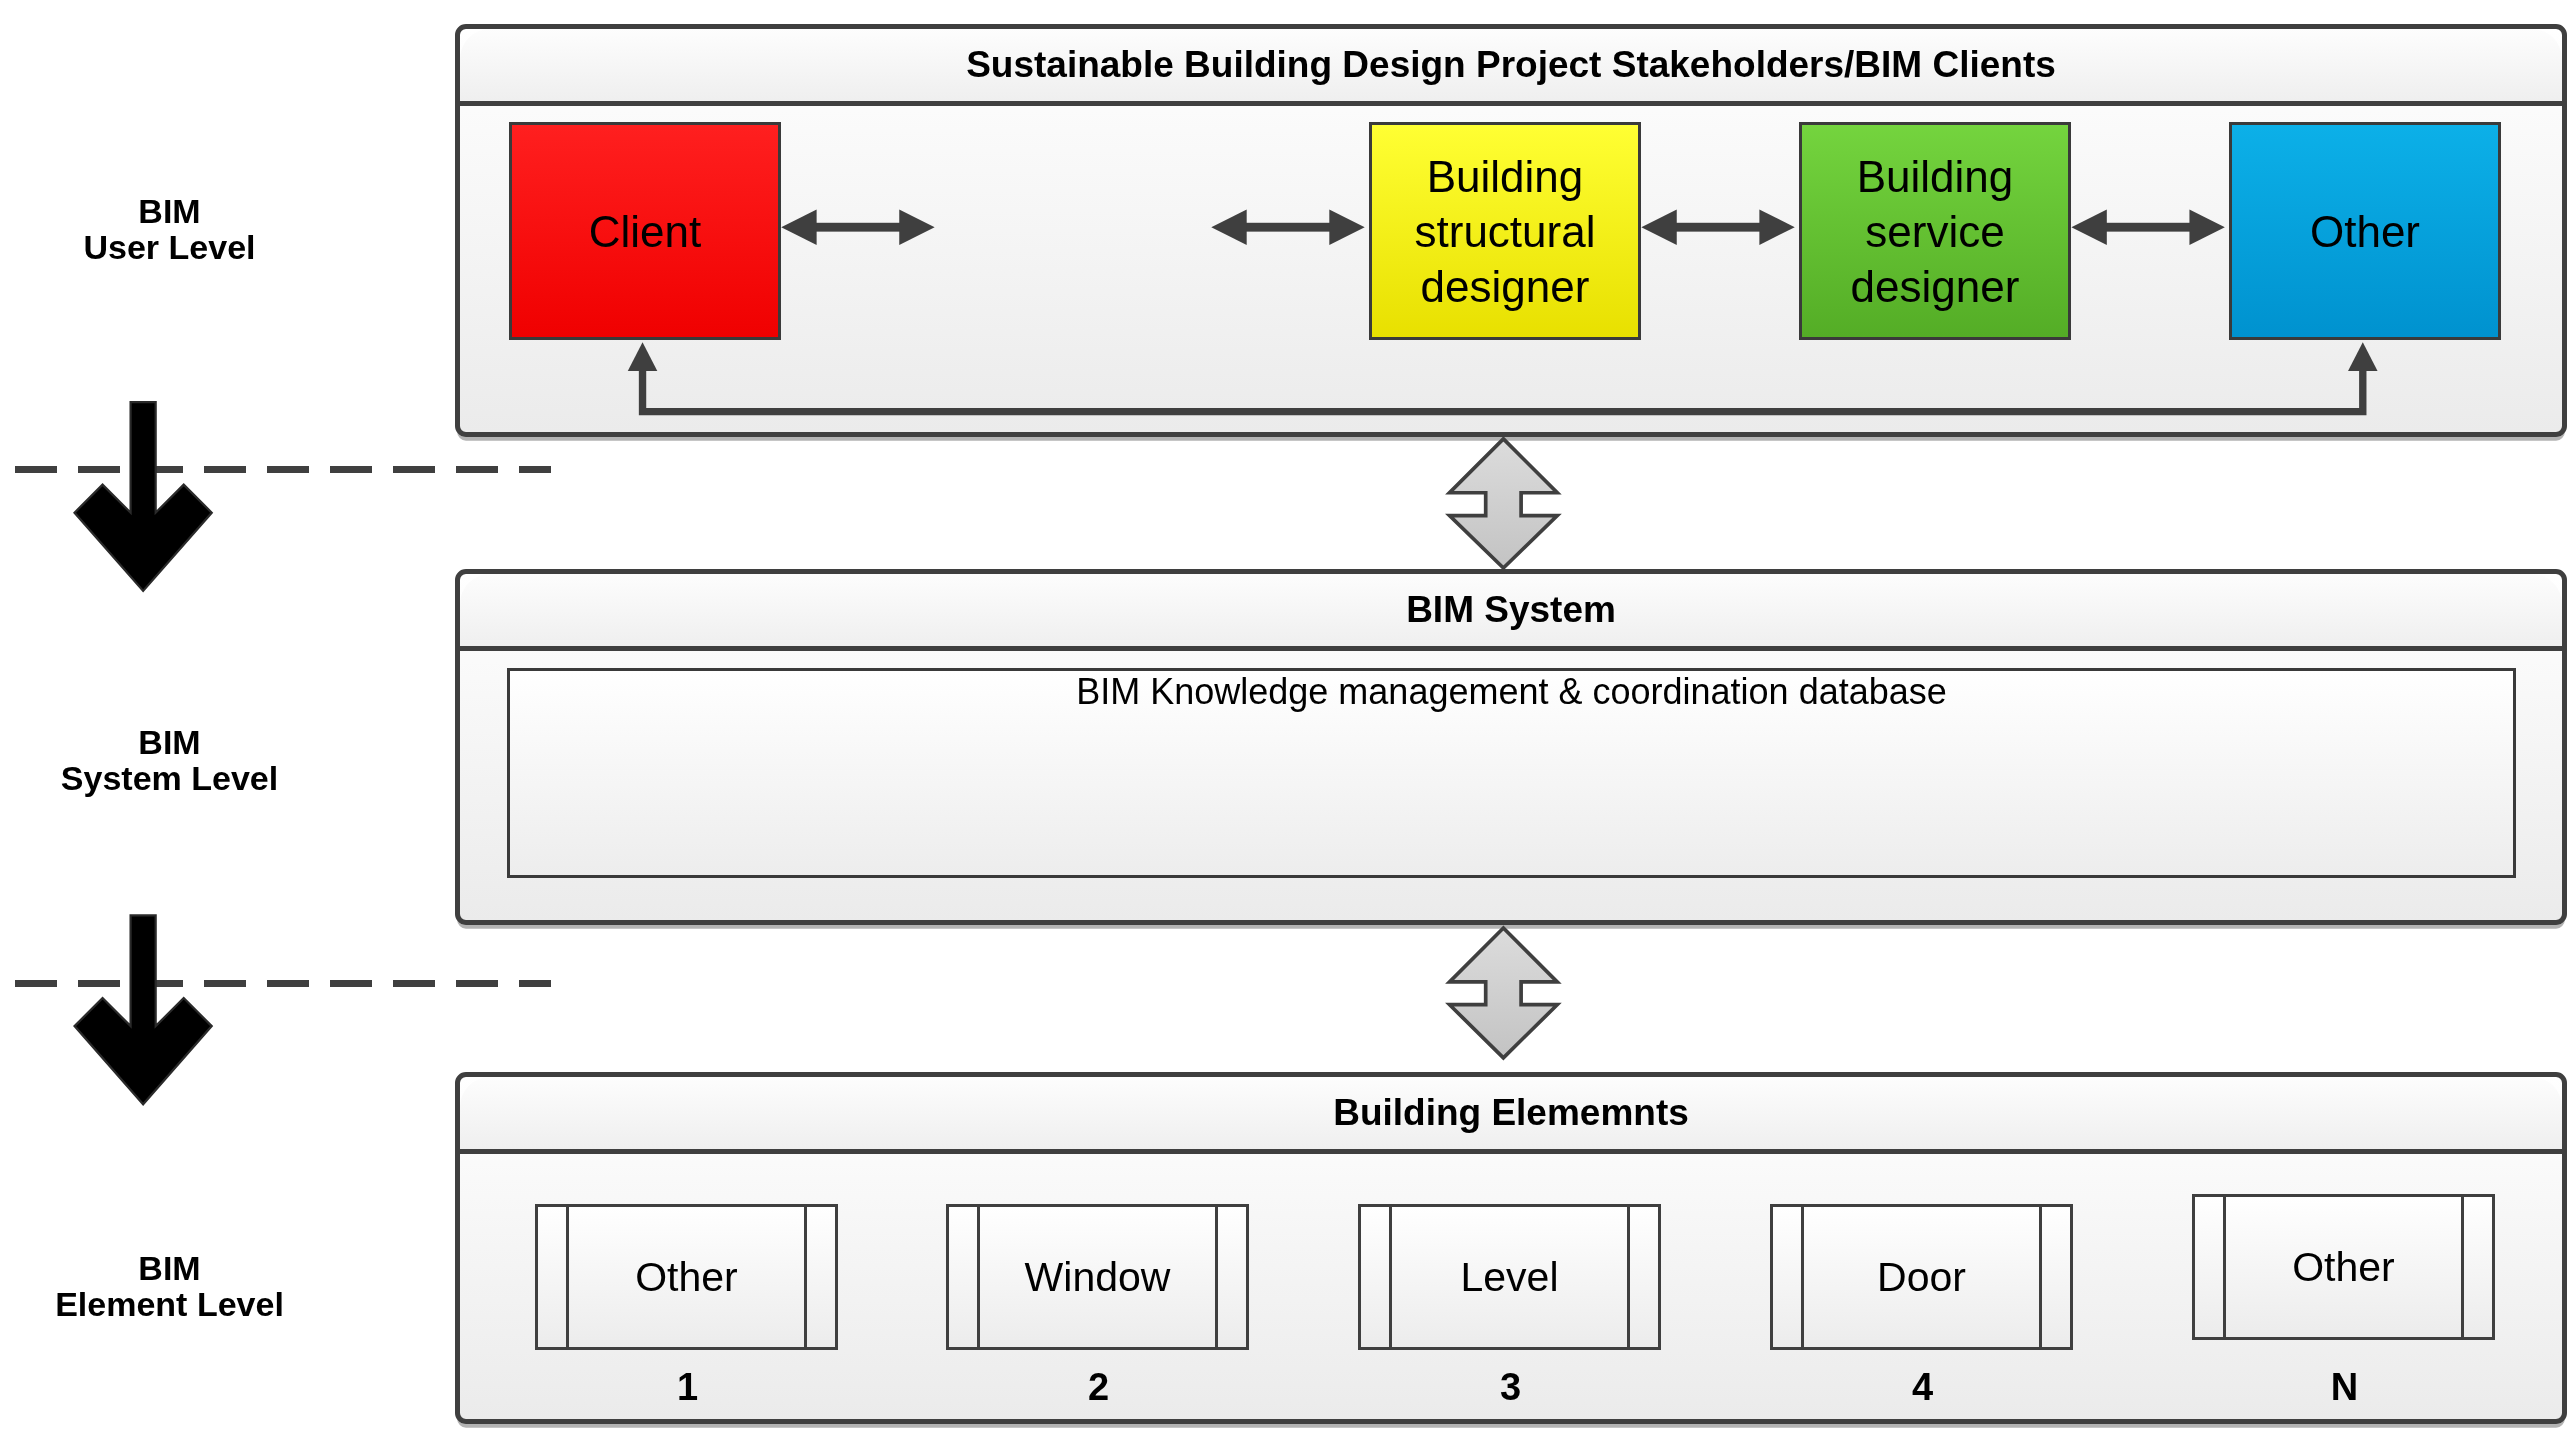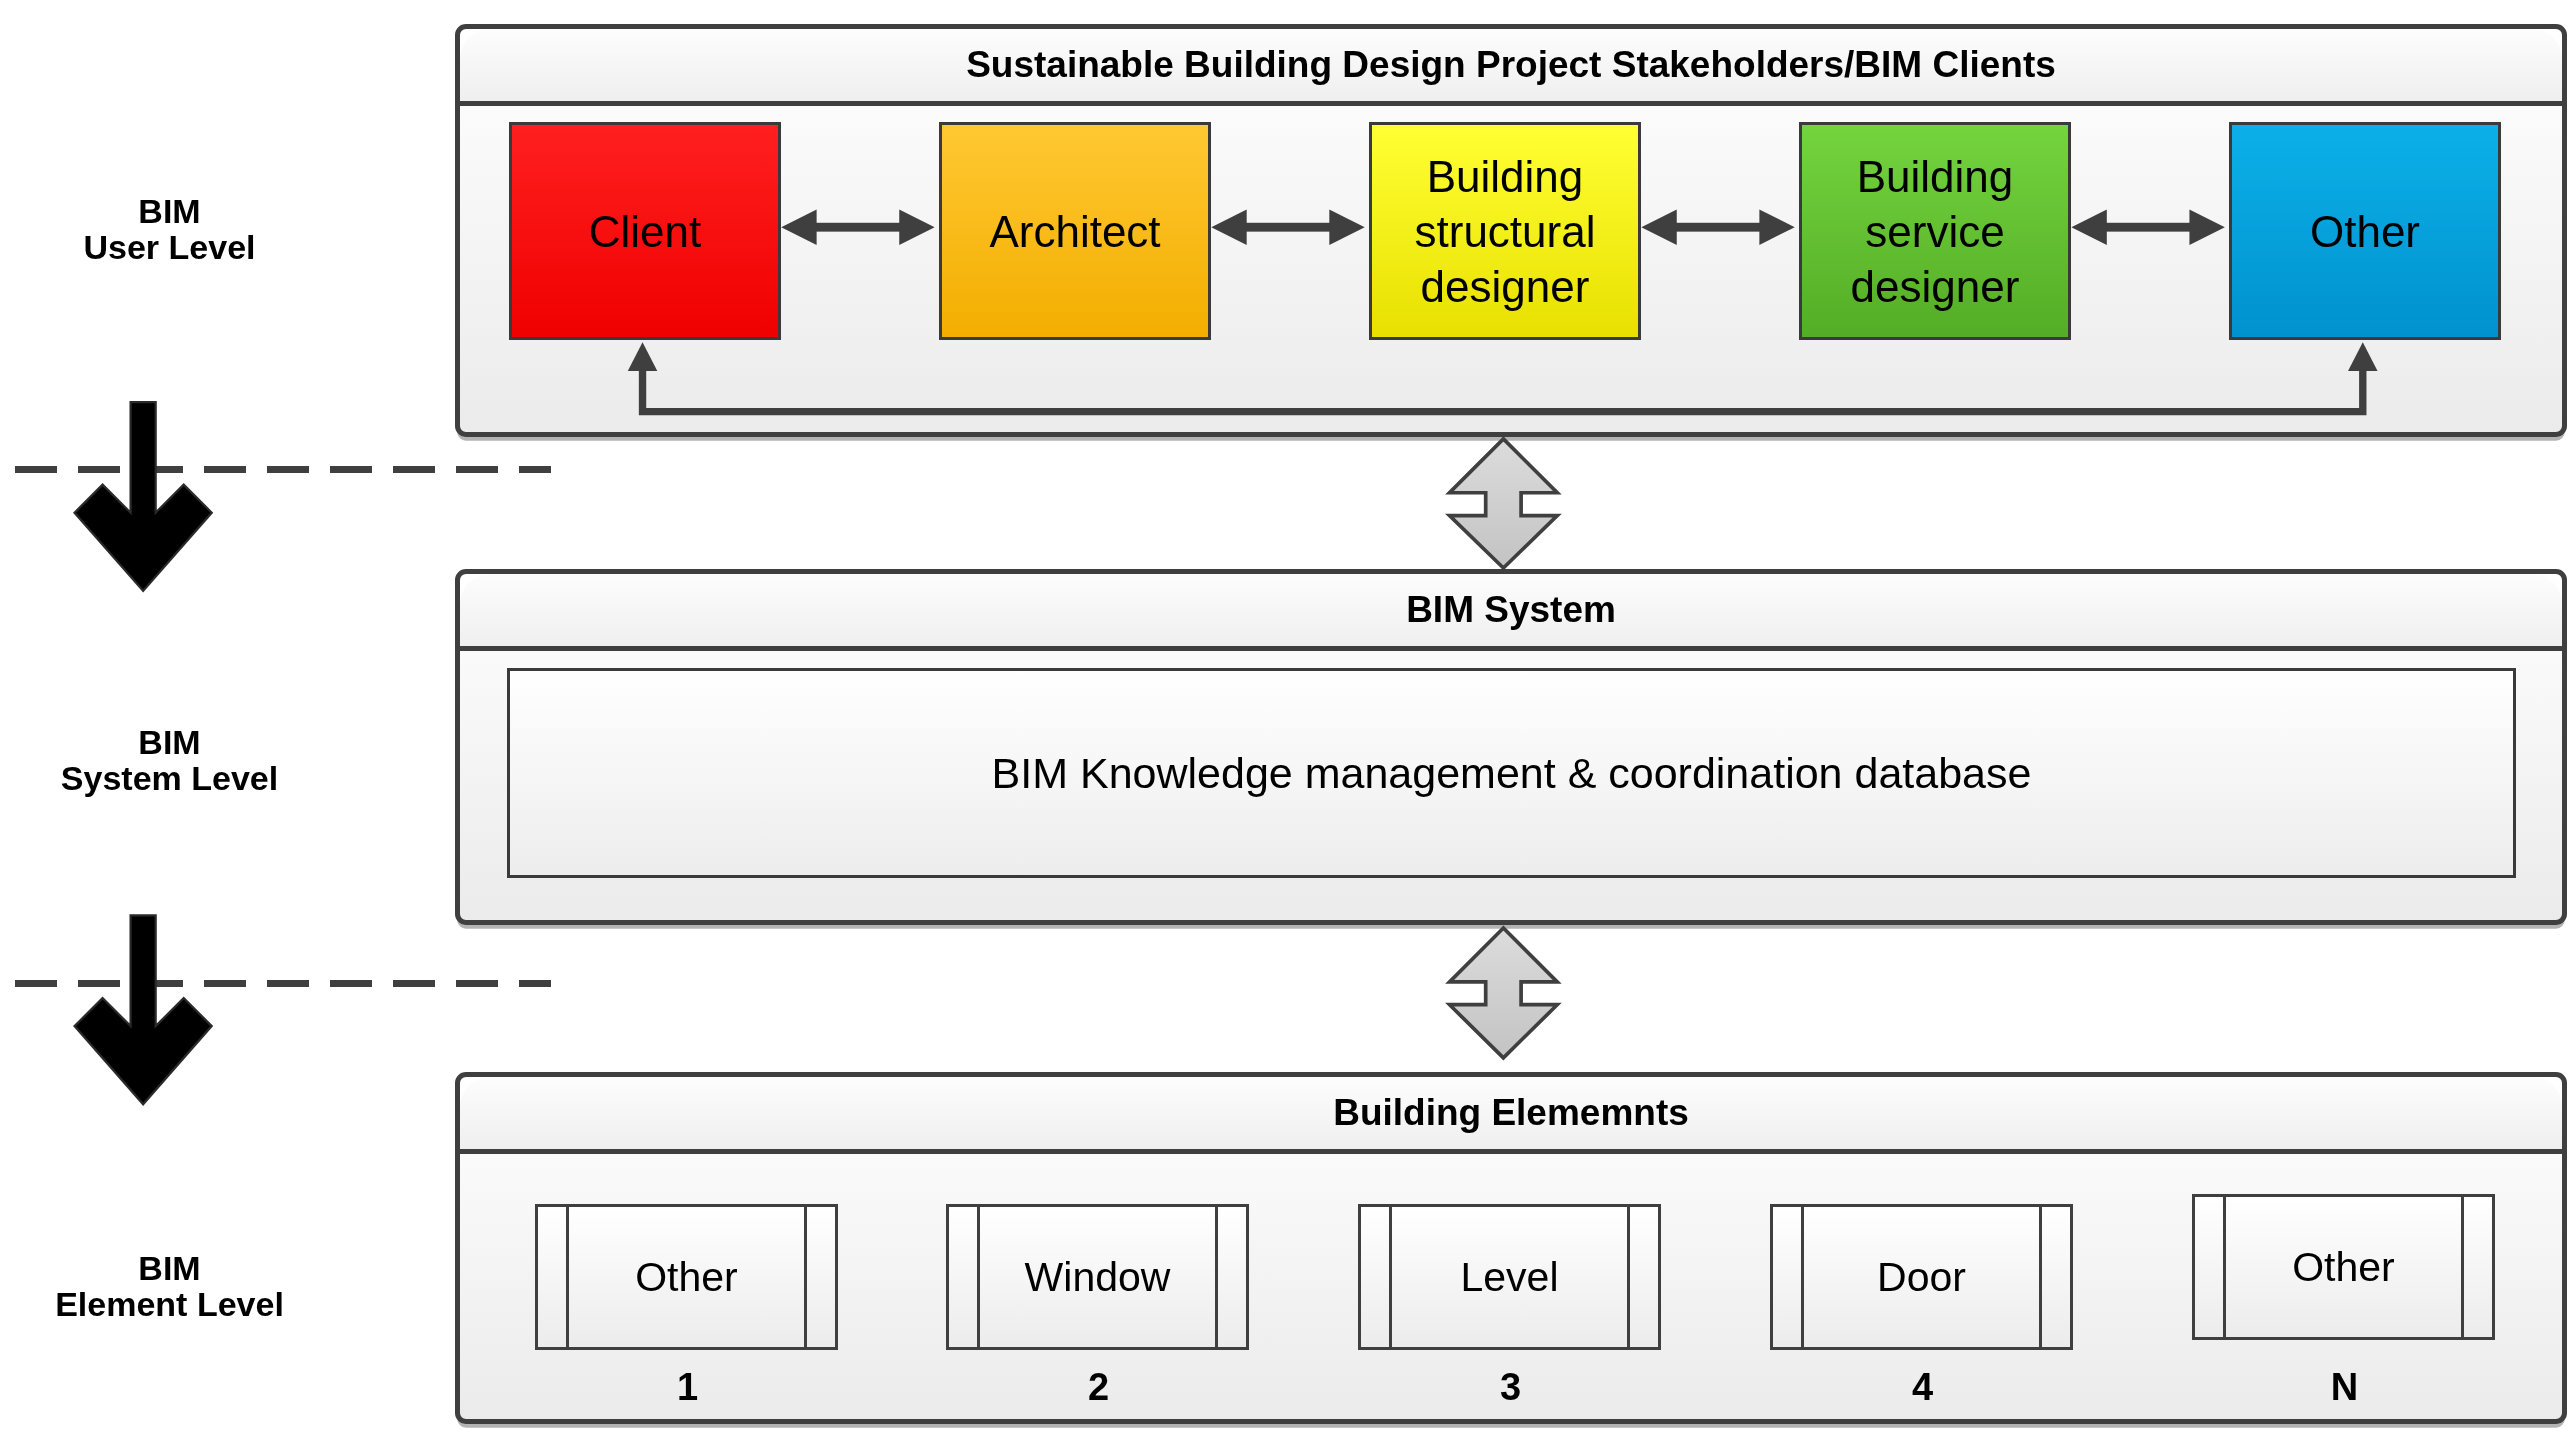--- a/index.html
+++ b/index.html
@@ -41,22 +41,22 @@
     border:3.7px solid #3a3a3a;
     display:flex;align-items:center;justify-content:center;
     text-align:center;font-size:44px;color:#000;line-height:1.25;
     padding:0 3px;box-sizing:content-box;
   }
   
   .db-box{
     position:absolute;left:507px;top:668px;width:2003px;height:204px; 
     border:3.7px solid #3a3a3a;
     background:linear-gradient(180deg,#ffffff 0%,#ededed 100%);
-    display:flex;align-items:center;justify-content:center;
-    font-size:43px;color:#000;
+    display:flex;justify-content:center;
+    font-size:36px;color:#000;
   }
   
   .elem-box{
     position:absolute;width:297px;height:140px; 
     border:3.7px solid #3f3f3f;
     background:linear-gradient(180deg,#ffffff 0%,#ececec 100%);
     display:flex;align-items:center;justify-content:center;
     font-size:41px;color:#000;
   }
   .elem-box .vline{position:absolute;top:0;bottom:0;width:3px;background:#3f3f3f;}
@@ -85,23 +85,20 @@
   <div class="dash-line" style="top:980px"></div>
 
   <div class="panel" style="top:24px;height:403px;">
     <div class="panel-header">
       <div class="panel-title">Sustainable Building Design Project Stakeholders/BIM Clients</div>
     </div>
   </div>
 
   <div class="stake-box" style="left: 509px; background: linear-gradient(rgb(255, 31, 31), rgb(240, 0, 0));">
     <span>Client</span>
-  </div>
-  <div class="stake-box" style="left: 939px; background: linear-gradient(rgb(255, 200, 50), rgb(243, 174, 0));">
-    <span>Architect</span>
   </div>
   <div class="stake-box" style="left: 1369px; background: linear-gradient(rgb(255, 255, 51), rgb(232, 224, 0));">
     <span>Building structural designer</span>
   </div>
   <div class="stake-box" style="left: 1799px; background: linear-gradient(rgb(116, 212, 62), rgb(84, 173, 38));">
     <span>Building service designer</span>
   </div>
   <div class="stake-box" style="left: 2229px; background: linear-gradient(rgb(12, 176, 232), rgb(0, 146, 207));">
     <span>Other</span>
   </div>

